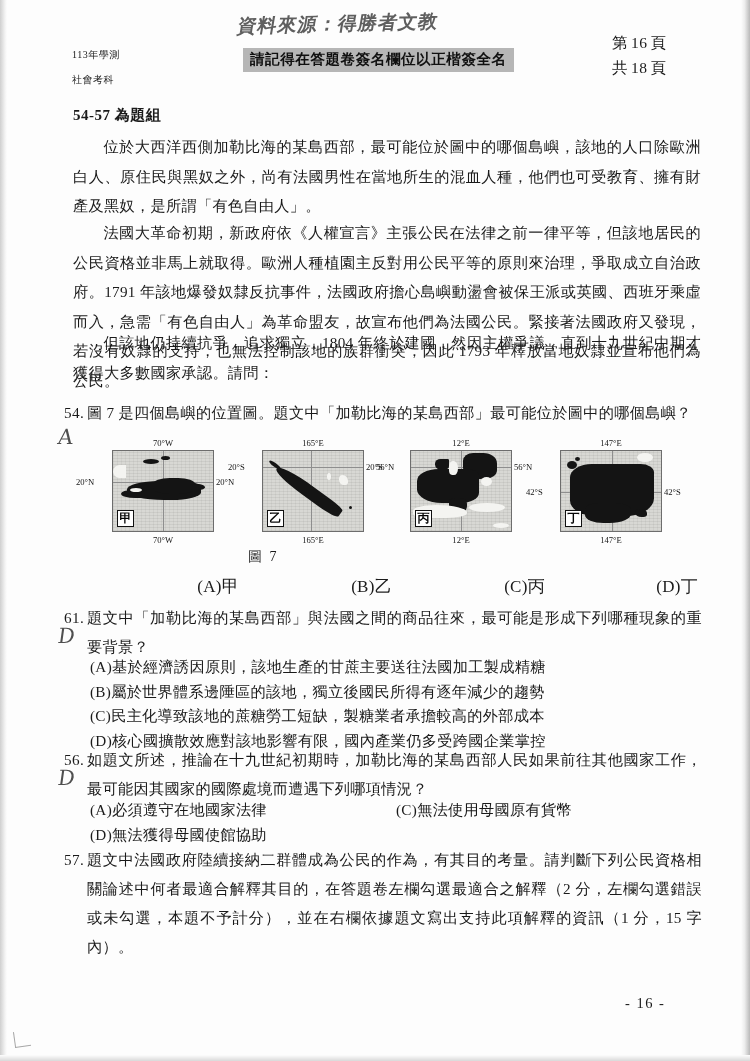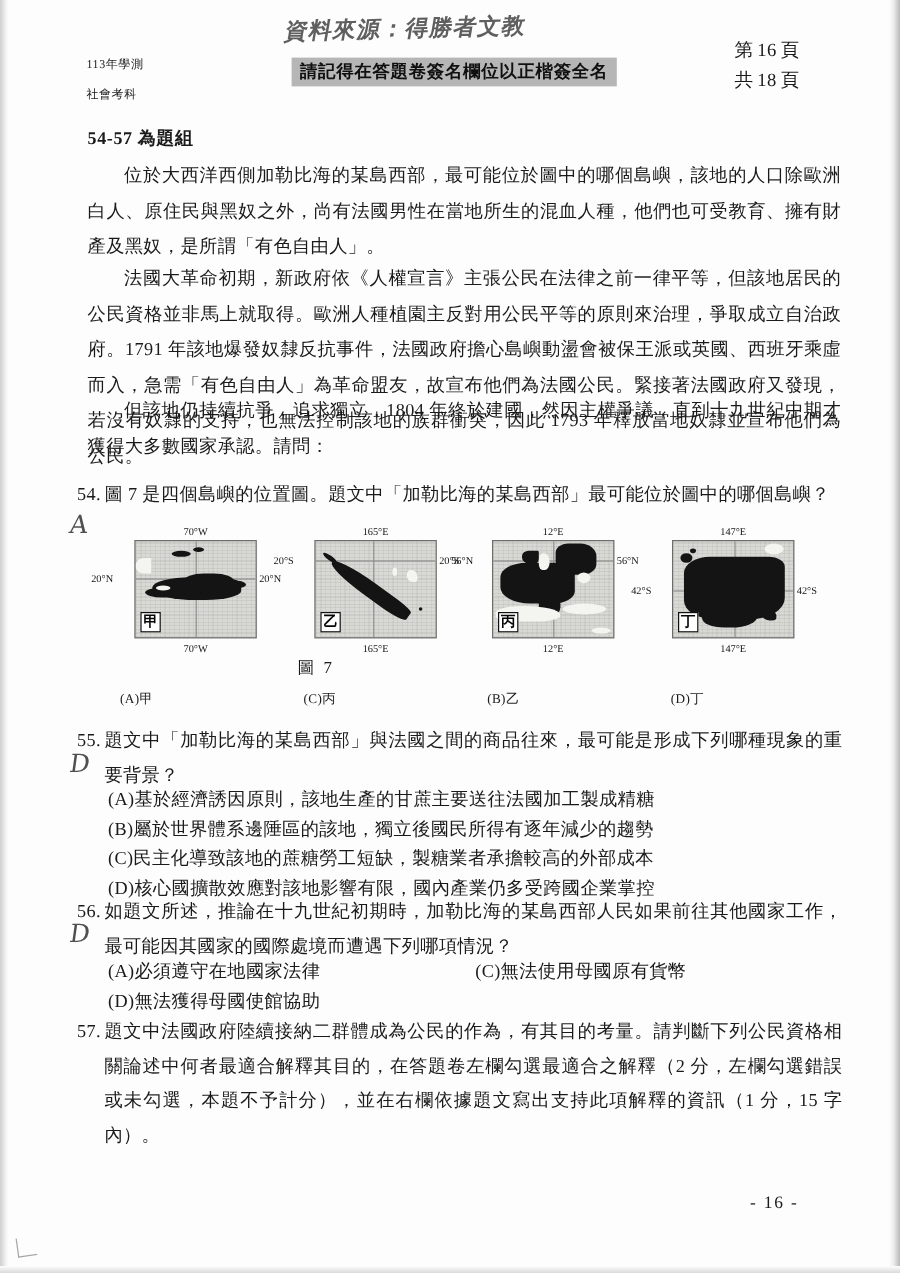--- a/index.html
+++ b/index.html
@@ -143,25 +143,26 @@
     font-family: "DejaVu Serif", serif;
     font-size: 21px;
     color: #3d3d3d;
     transform: skewX(-8deg);
     opacity: .9;
   }
 
   
   .opts-row {
     position: absolute;
-    left: 100px;
+    left: 86px;
     width: 612px;
     display: flex;
-    font-size: 11px;
+    font-size: 17px;
     letter-spacing: .3px;
+    text-align: right;
   }
   .opts-row > span { flex: 0 0 25%; }
 
   .opts-stack {
     position: absolute;
     left: 90px;
     width: 612px;
     font-size: 15.2px;
     line-height: 24.5px;
     letter-spacing: .3px;
@@ -379,28 +380,28 @@
     <div class="lon-lab" style="left:489px;top:1px;width:64px;">147°E</div>
     <div class="lon-lab" style="left:489px;top:98px;width:64px;">147°E</div>
     <div class="lat-lab" style="left:436px;top:50px;">42°S</div>
     <div class="lat-lab" style="left:574px;top:50px;">42°S</div>
   </div>
 
   <div class="fig-caption-7">圖 7</div>
 
   <div class="opts-row" style="top:575px;">
     <span>(A)甲</span>
+    <span>(B)乙</span>
     <span>(C)丙</span>
-    <span>(B)乙</span>
     <span>(D)丁</span>
   </div>
 
   <div class="question" style="top:603px;">
     <div class="q-head">
-      <span class="q-num">55.</span>
+      <span class="q-num">61.</span>
       <span class="q-stem">題文中「加勒比海的某島西部」與法國之間的商品往來，最可能是形成下列哪種現象的重要背景？</span>
     </div>
   </div>
   <div class="hand-ans" style="top:624px;">D</div>
 
   <div class="opts-stack" style="top:655px;">
     <div>(A)基於經濟誘因原則，該地生產的甘蔗主要送往法國加工製成精糖</div>
     <div>(B)屬於世界體系邊陲區的該地，獨立後國民所得有逐年減少的趨勢</div>
     <div>(C)民主化導致該地的蔗糖勞工短缺，製糖業者承擔較高的外部成本</div>
     <div>(D)核心國擴散效應對該地影響有限，國內產業仍多受跨國企業掌控</div>

